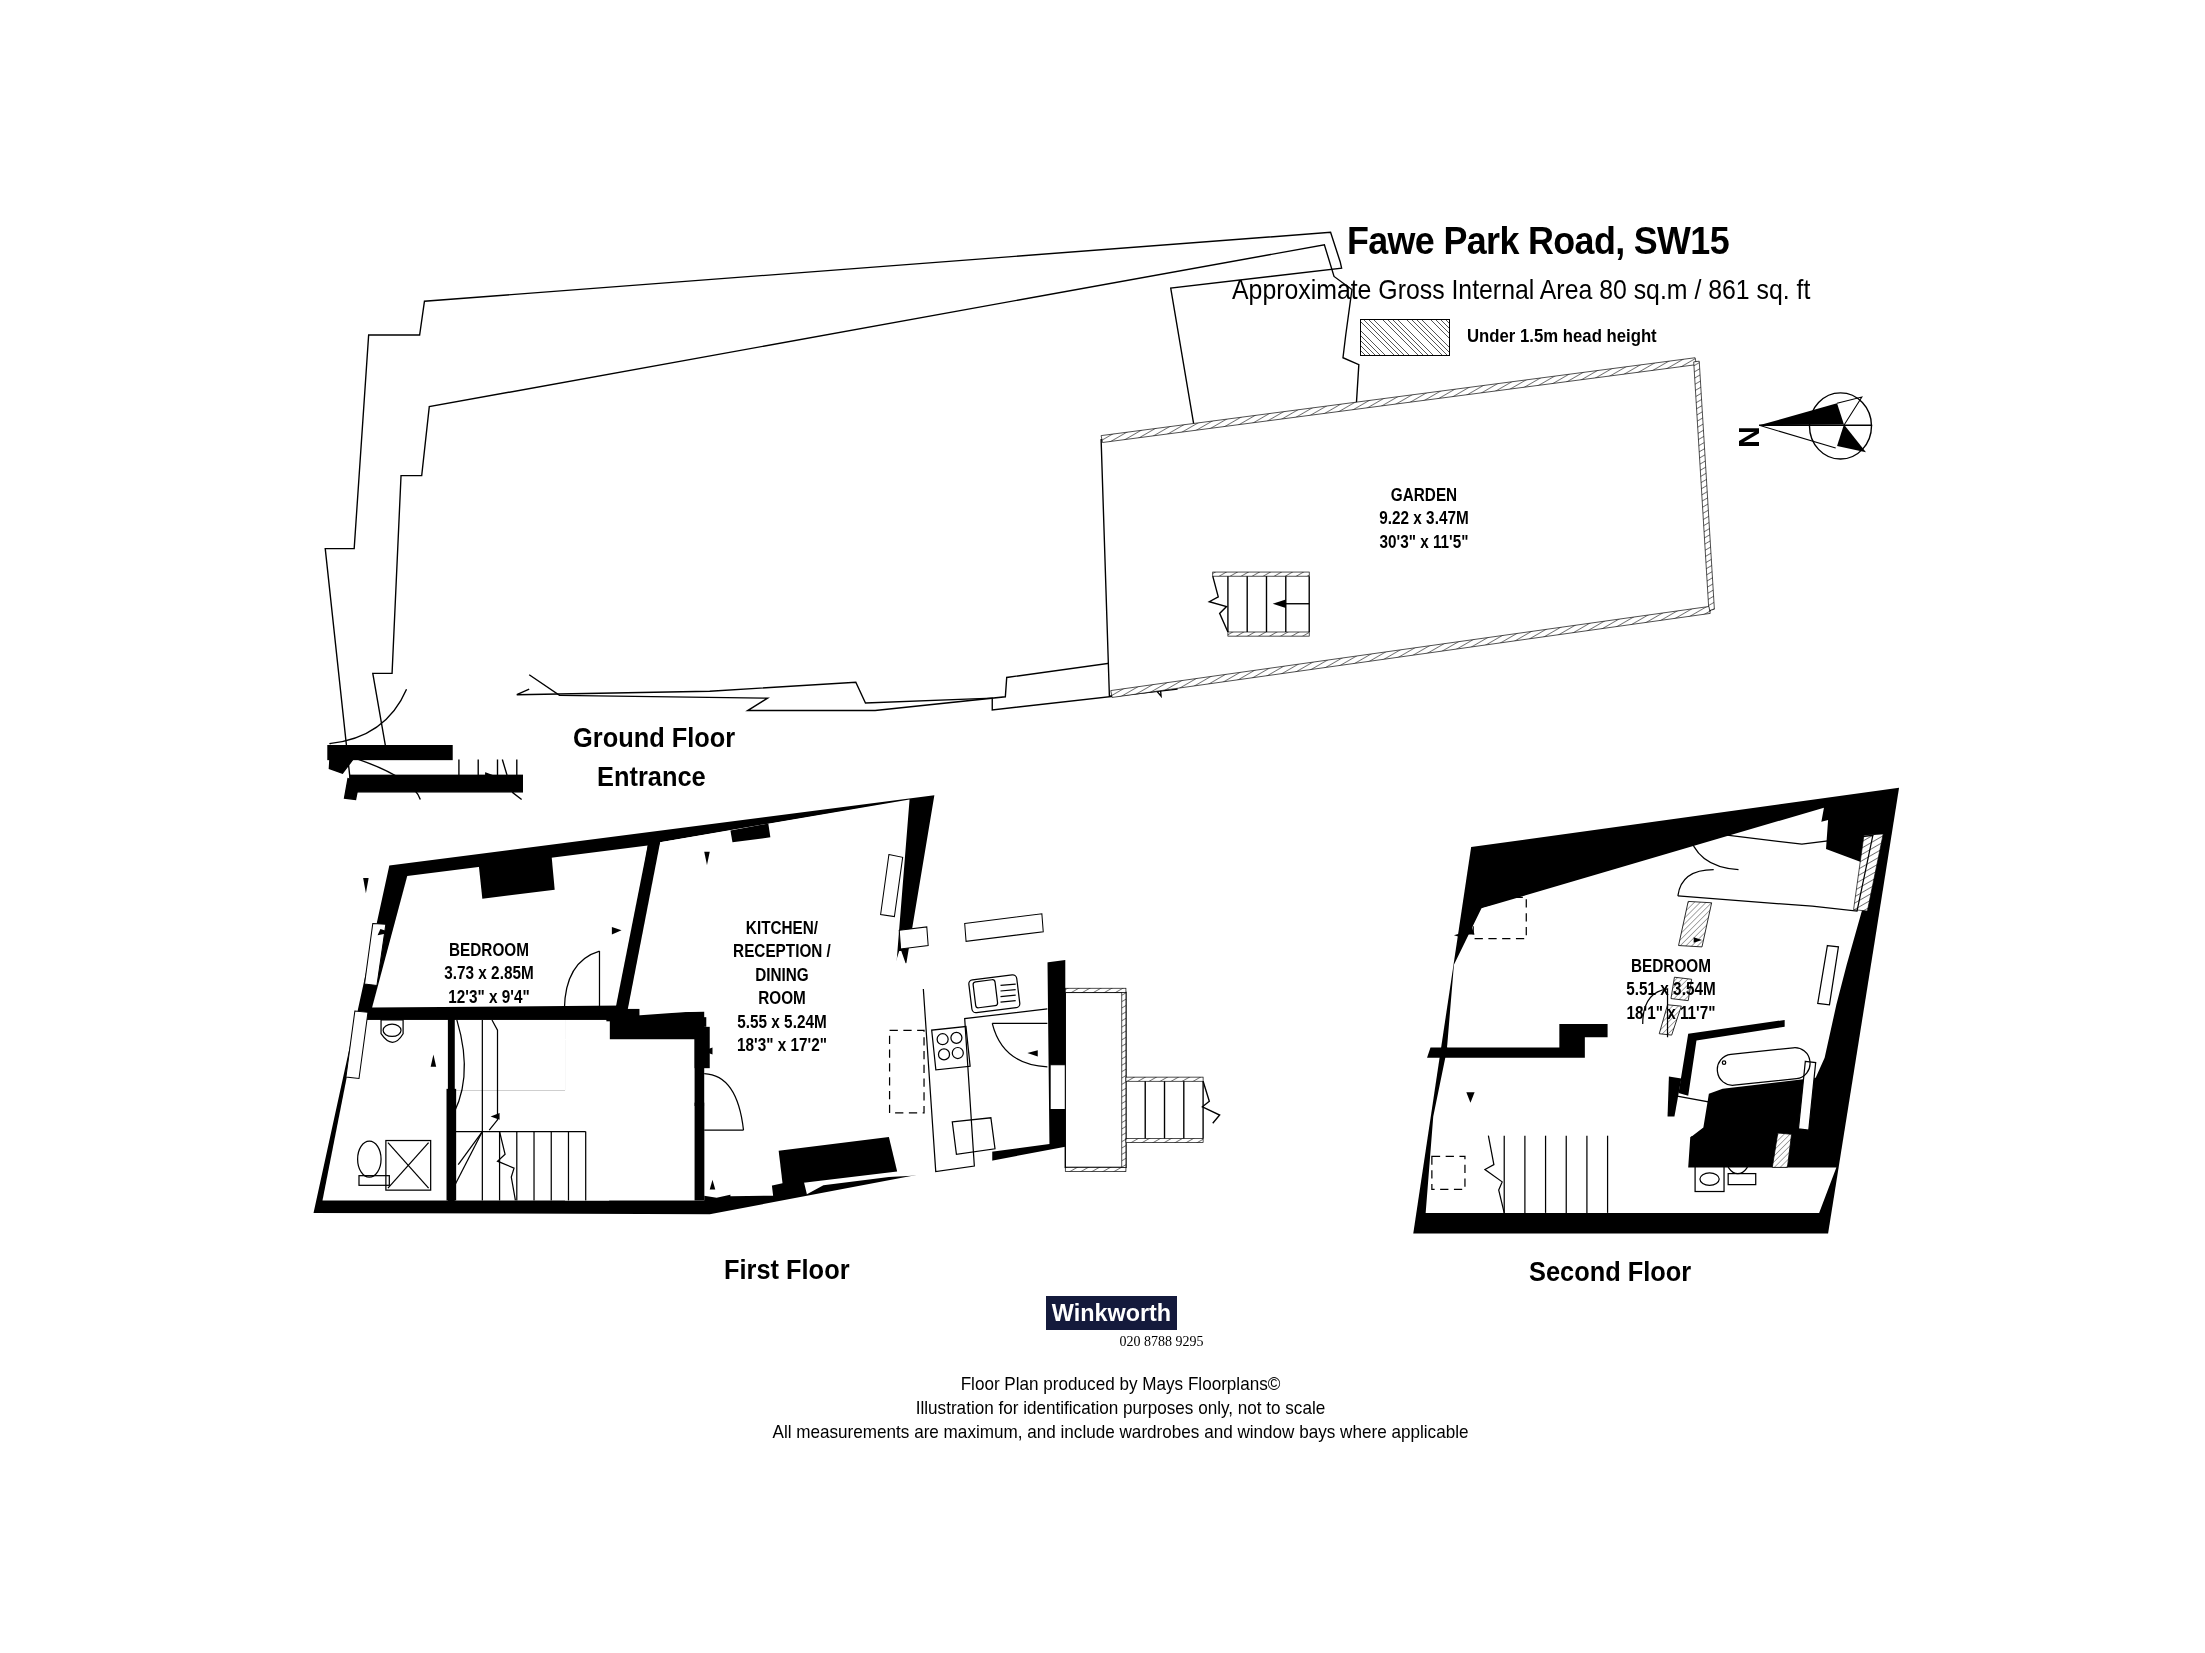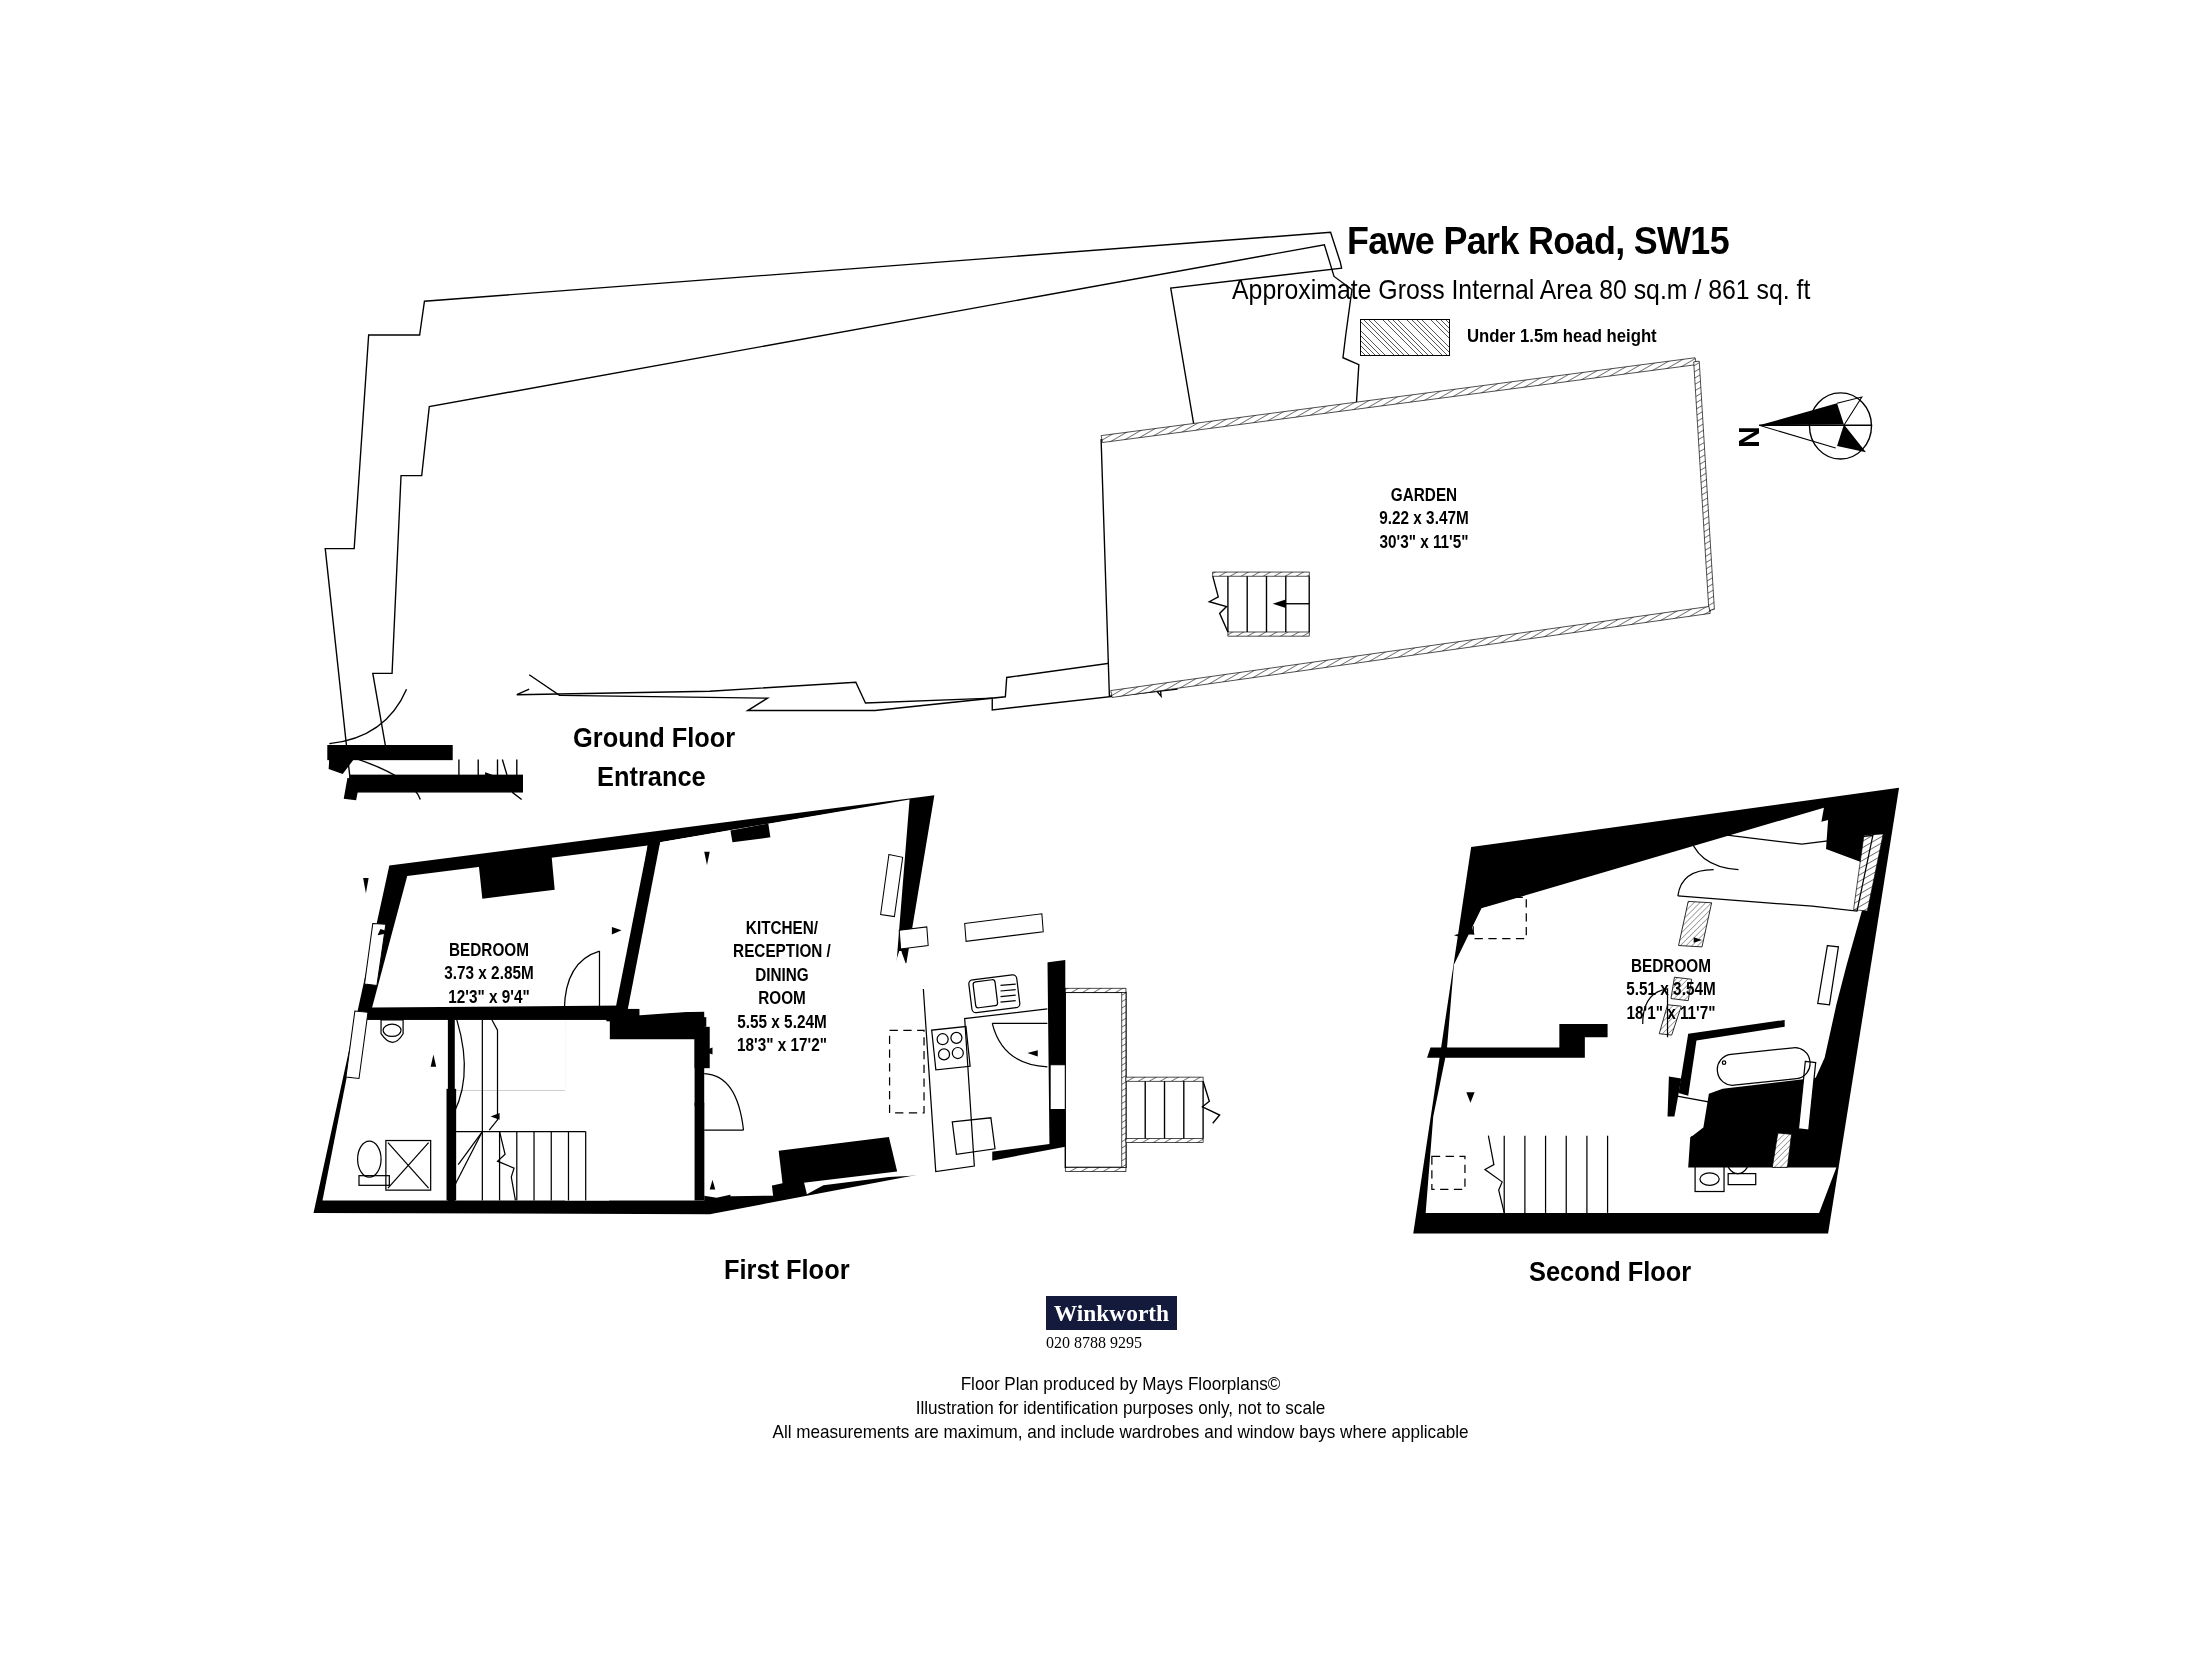--- a/index.html
+++ b/index.html
@@ -6,22 +6,22 @@
   body { width: 2205px; height: 1654px; position: relative; overflow: hidden; font-family: "Liberation Sans", sans-serif; color: #000; }
   .abs { position: absolute; }
   .title { left: 1347px; top: 219px; font-size: 39px; font-weight: bold; letter-spacing: -0.7px; transform: scaleX(0.92); transform-origin: left top; white-space: nowrap; }
   .subtitle { left: 1232px; top: 274px; font-size: 27.6px; transform: scaleX(0.9); transform-origin: left top; white-space: nowrap; }
   .legend-swatch { left: 1360px; top: 319px; width: 90px; height: 37px; border: 1.4px solid #000; box-sizing: border-box;
     background: repeating-linear-gradient(45deg, #fff 0 2.8px, #555 2.8px 3.4px); }
   .legend-label { left: 1467px; top: 325px; font-size: 18.6px; font-weight: bold; transform: scaleX(0.9); transform-origin: left top; white-space: nowrap; }
   .floor-label { font-size: 27.6px; font-weight: bold; white-space: nowrap; transform: scaleX(0.92); transform-origin: left top; text-align: center; }
   .room-label { font-size: 18px; font-weight: bold; text-align: center; line-height: 23.4px; transform: scaleX(0.85); transform-origin: center top; white-space: nowrap; }
   .room-label div { display: block; }
-  .brand { left: 1046px; top: 1296px; width: 131px; height: 34px; background: #141a3c; color: #fff; font-family: Liberation Serif, serif; font-size: 23.4px; font-weight: bold; text-align: center; line-height: 34px; transform: scaleX(1); }
-  .phone { left: 1046px; top: 1334px; width: 131px; text-align: left; font-family: "Liberation Serif", serif; font-size: 16px; }
+  .brand { left: 1046px; top: 1296px; width: 131px; height: 34px; background: #141a3c; color: #fff; font-family: Liberation Sans, sans-serif; font-size: 23.4px; font-weight: bold; text-align: center; line-height: 34px; transform: scaleX(1); }
+  .phone { left: 1096px; top: 1334px; width: 131px; text-align: center; font-family: "Liberation Serif", serif; font-size: 14px; }
   .footer { left: 724px; width: 793px; text-align: center; font-size: 18.6px; white-space: nowrap; transform: scaleX(0.92); transform-origin: center top; }
   svg.plan { position: absolute; left: 0; top: 0; }
 </style>
 </head>
 <body>
 
 <svg class="plan" width="2205" height="1654" viewBox="0 0 3200 2400">
   <defs>
     <pattern id="hatch" patternUnits="userSpaceOnUse" width="6" height="6" patternTransform="rotate(45)">
       <rect width="6" height="6" fill="#fff"></rect>

